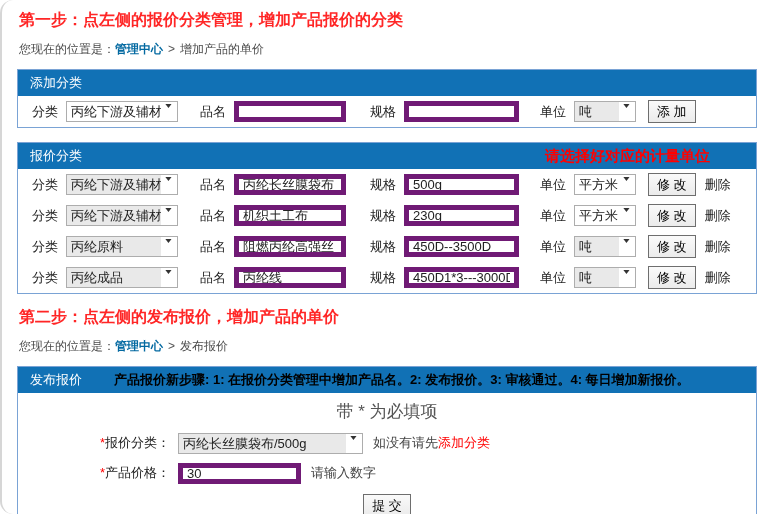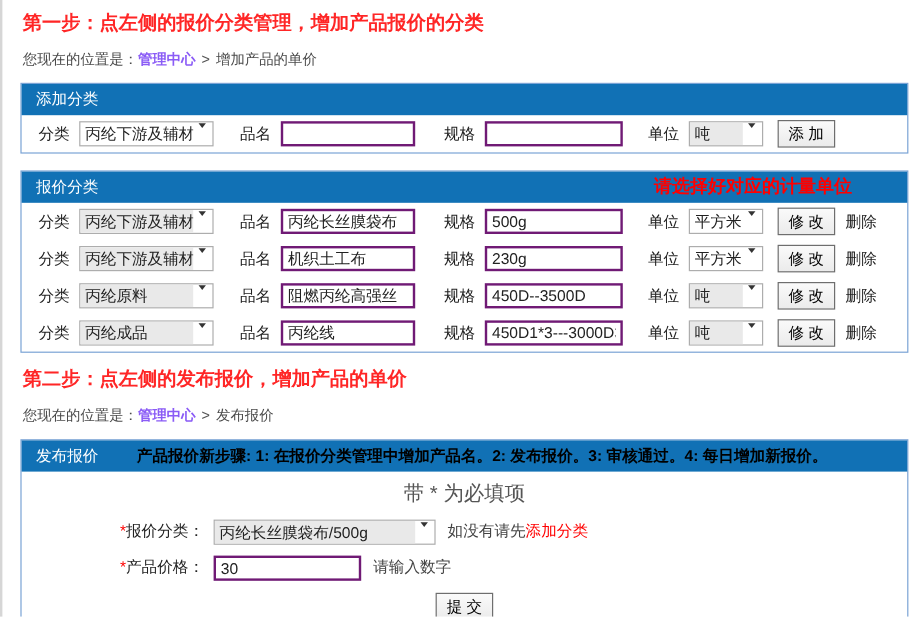--- a/index.html
+++ b/index.html
@@ -1,26 +1,26 @@
 <!DOCTYPE html>
 <html><head>
 <meta charset="utf-8">
 <style>
   * { box-sizing: border-box; }
   html,body { margin:0; padding:0; background:#fff; }
   .page {
     position:relative; width:770px; height:514px; background:#fff;
     border-left:2px solid #d6d6d6; overflow:hidden;
-    font-family:"Liberation Sans","DejaVu Sans",sans-serif; color:#222;
+    font-family:"Liberation Sans","DejaVu Sans",sans-serif; color:#222;border-radius:13px;
   }
   .content { padding:8px 13px 0 15px; }
 
   h1.step { margin:2px 0 0 2px; font-size:16px; font-weight:bold; color:#ff2626; line-height:20px; }
   .crumb { margin:11px 0 0 2px; font-size:12px; color:#4a4a4a; }
-  .crumb .sect { font-weight:bold; color:#8b5cf6; }
+  .crumb .sect { font-weight:bold; color:#0369a1; }
   .crumb .sep { margin:0 5px; color:#555; }
 
   .panel { border:1px solid #7aa3d5; background:#fff; }
   .panel.p1 { margin-top:11px; }
   .panel.p2 { margin-top:14px; }
   .panel.p3 { margin-top:11px; }
   .panel-hd {
     background:#1171b5; color:#fff; height:26px; line-height:26px;
     font-size:13px; padding:0 12px; display:flex; align-items:center;
   }
@@ -35,21 +35,21 @@
   .select {
     display:inline-flex; align-items:flex-start; height:21px;
     border:1px solid #adadad; background:#fff; padding:0 5px 0 0; overflow:hidden;
   }
   .sel-text { flex:1; font-size:13px; line-height:17px; padding:1px 4px; white-space:nowrap; overflow:hidden; }
   .hl .sel-text { background:#e9e9e9; }
   .sel-arrow { font-size:7px; color:#333; margin-left:4px; transform:scaleX(1.5); }
   .w112 { width:112px; } .w62 { width:62px; } .w185 { width:185px; }
 
   .txt {
-    border:2px solid #701a75; height:21px; width:112px; font-size:13px;
+    border:5px solid #701a75; height:21px; width:112px; font-size:13px;
     padding:0 4px; font-family:inherit; color:#222; outline:none;
   }
   .txt.spec { width:115px; }
 
   .btn {
     border:1px solid #6e6e6e; background:linear-gradient(#fafafa,#ebebeb);
     font-size:13px; height:23px; padding:0 8px; margin-left:12px;
     font-family:inherit; color:#000; cursor:pointer; white-space:nowrap;
   }
   .del { margin-left:9px; color:#222; cursor:pointer; white-space:nowrap; }

